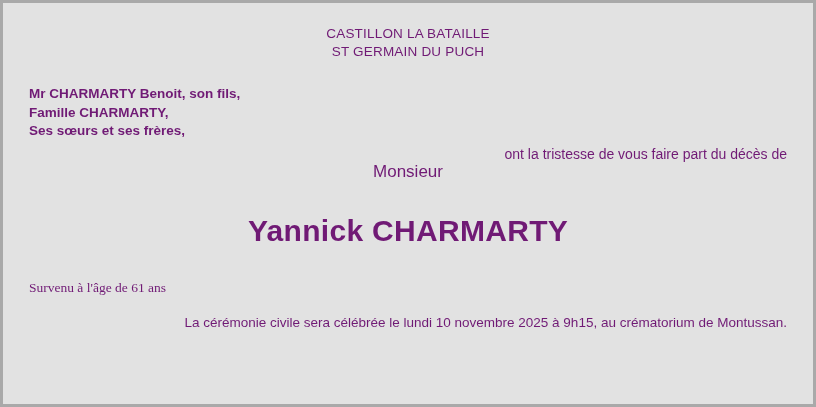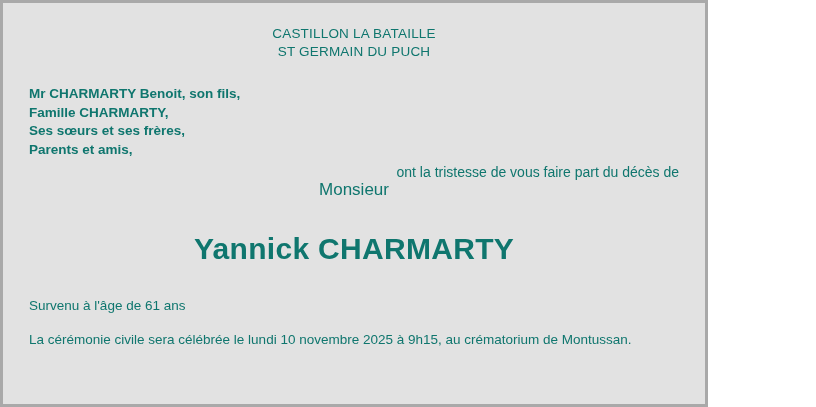--- a/index.html
+++ b/index.html
@@ -7,26 +7,26 @@
     padding: 0;
   }
   body {
     width: 816px;
     height: 407px;
     background: #ffffff;
     font-family: "Liberation Sans", sans-serif;
   }
   .notice-card {
     box-sizing: border-box;
-    width: 708px;
+    width: 816px;
     height: 407px;
     background: #e2e2e2;
     border: 3px solid #a9a9a9;
     padding: 18px 26px 10px 26px;
-    color: #0f766e;
+    color: #701a75;
     position: relative;
   }
   .locations {
     text-align: center;
     font-size: 13.5px;
     line-height: 18px;
     letter-spacing: 0.2px;
     margin-top: 4px;
   }
   .family-block {
@@ -49,42 +49,42 @@
     margin-top: 32px;
     text-align: center;
     font-size: 30px;
     font-weight: bold;
     letter-spacing: 0.3px;
   }
   .age-line {
     margin-top: 32px;
     font-size: 13.5px;
     text-align: left;
+    font-family: Liberation Serif, serif;
   }
   .ceremony-line {
     margin-top: 19px;
     font-size: 13.5px;
-    text-align: left;
+    text-align: right;
   }
 </style>
 </head>
 <body>
 
 <div class="notice-card">
 
   <div class="locations">
     <div>CASTILLON LA BATAILLE</div>
     <div>ST GERMAIN DU PUCH</div>
   </div>
 
   <div class="family-block">
     <div>Mr CHARMARTY Benoit, son fils,</div>
     <div>Famille CHARMARTY,</div>
     <div>Ses sœurs et ses frères,</div>
-    <div>Parents et amis,</div>
   </div>
 
   <div class="announce-line">ont la tristesse de vous faire part du décès de</div>
 
   <div class="civility">Monsieur</div>
 
   <div class="deceased-name">Yannick CHARMARTY</div>
 
   <div class="age-line">Survenu à l'âge de 61 ans</div>
 

